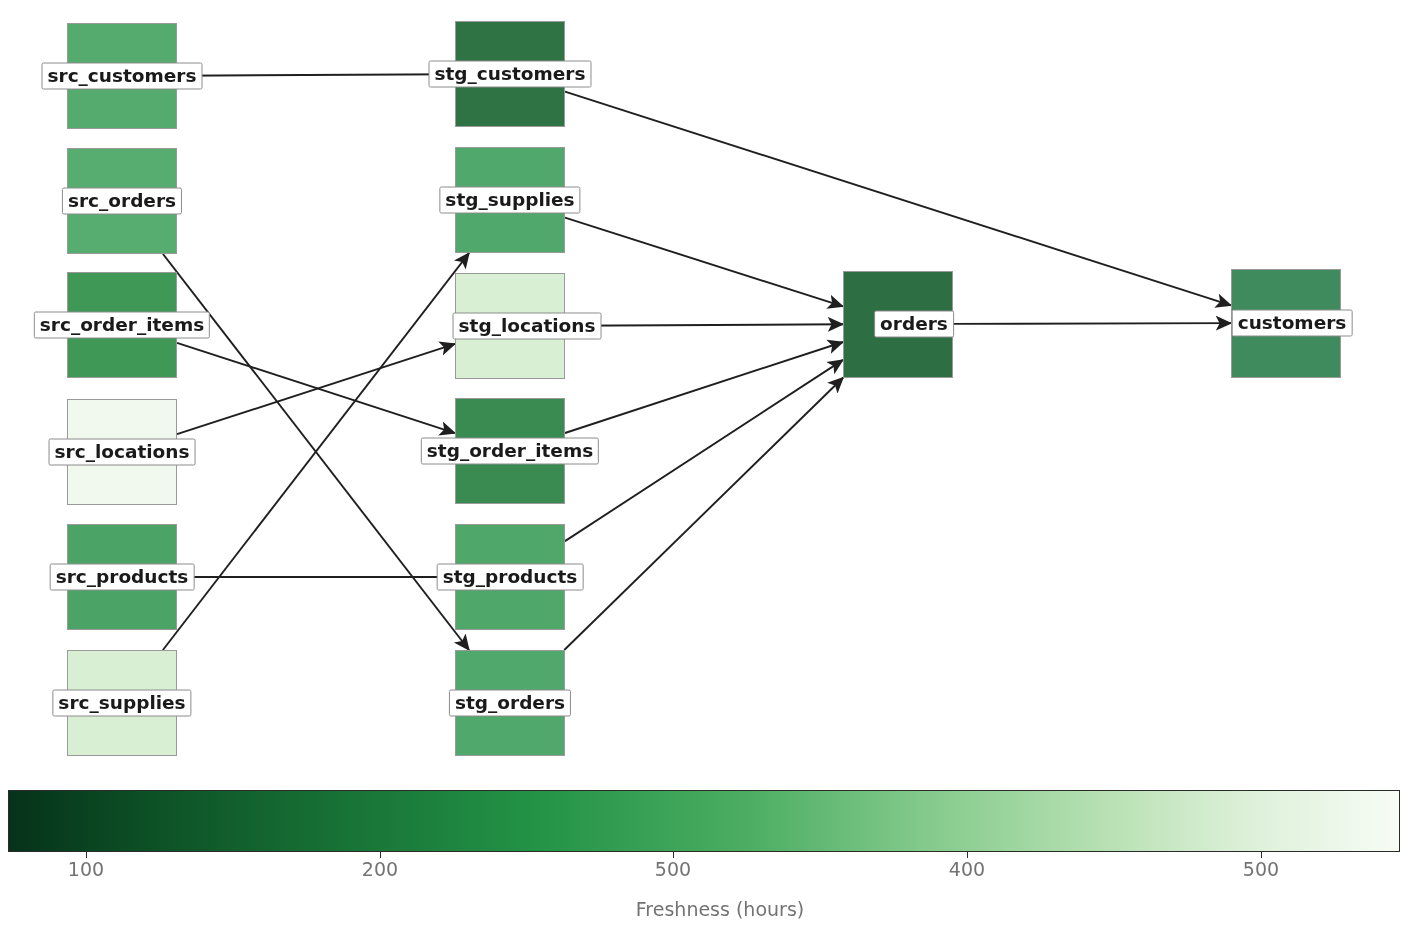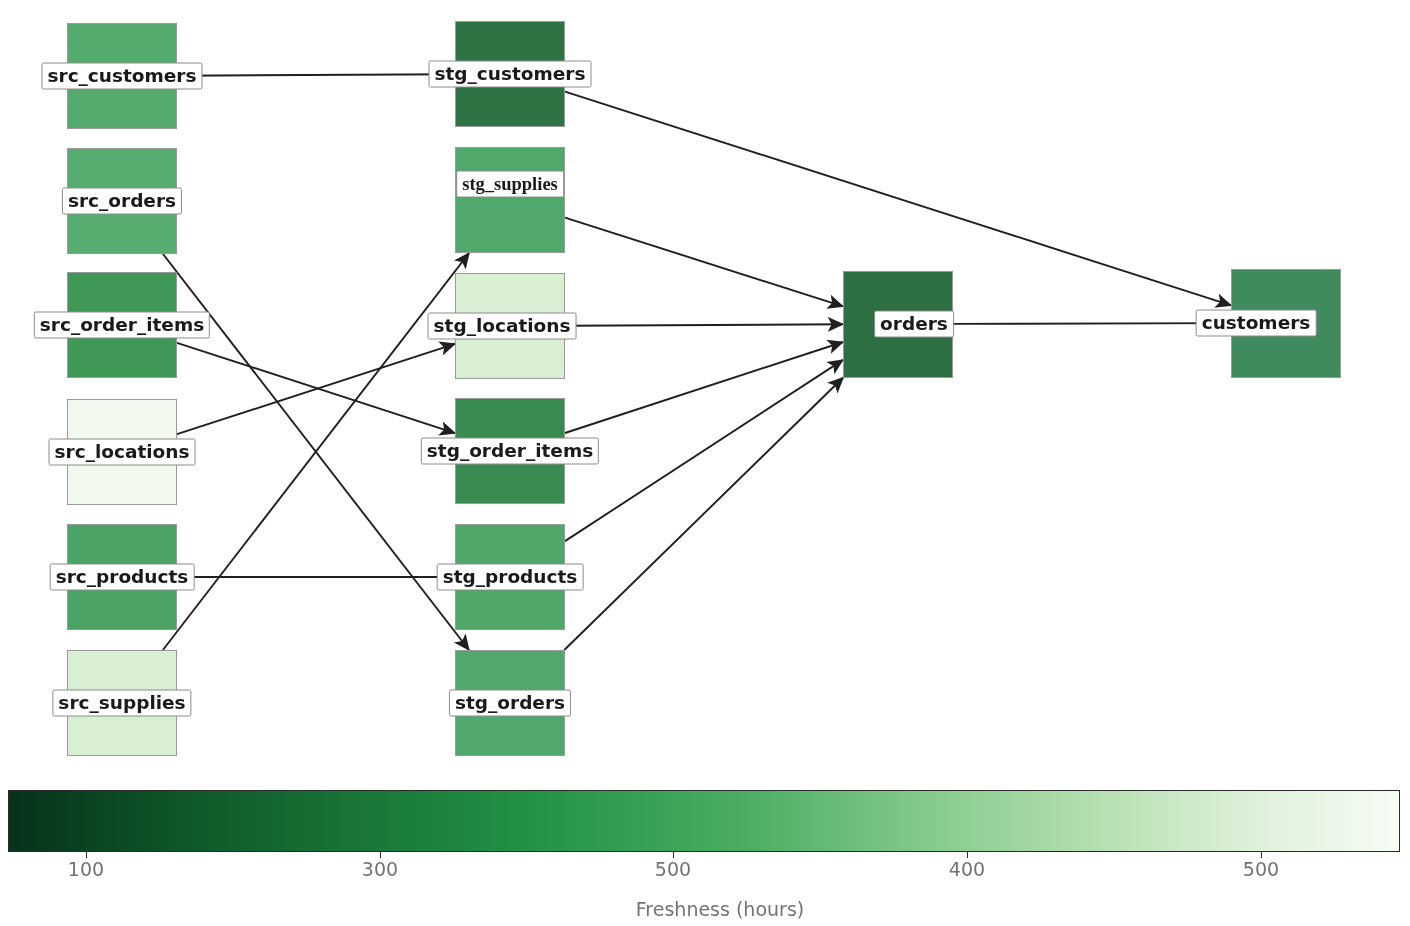--- a/index.html
+++ b/index.html
@@ -116,46 +116,46 @@
       <div class="node-label" style="left: 122px; top: 325px;">src_order_items</div>
       <div class="node" style="left: 67px; top: 399px; width: 110px; height: 106px; background: rgb(241, 249, 238);"></div>
       <div class="node-label" style="left: 122px; top: 452px;">src_locations</div>
       <div class="node" style="left: 67px; top: 524px; width: 110px; height: 106px; background: rgb(76, 163, 102);"></div>
       <div class="node-label" style="left: 122px; top: 577px;">src_products</div>
       <div class="node" style="left: 67px; top: 650px; width: 110px; height: 106px; background: rgb(216, 239, 211);"></div>
       <div class="node-label" style="left: 122px; top: 703px;">src_supplies</div>
       <div class="node" style="left: 455px; top: 21px; width: 110px; height: 106px; background: rgb(47, 115, 68);"></div>
       <div class="node-label" style="left: 510px; top: 74px;">stg_customers</div>
       <div class="node" style="left: 455px; top: 147px; width: 110px; height: 106px; background: rgb(81, 168, 108);"></div>
-      <div class="node-label" style="left: 510px; top: 184px; font-family: Liberation Serif, serif;">stg_supplies</div>
+      <div class="node-label" style="left: 510px; top: 200px;">stg_supplies</div>
       <div class="node" style="left: 455px; top: 273px; width: 110px; height: 106px; background: rgb(216, 239, 211);"></div>
-      <div class="node-label" style="left: 502px; top: 326px;">stg_locations</div>
+      <div class="node-label" style="left: 527px; top: 326px;">stg_locations</div>
       <div class="node" style="left: 455px; top: 398px; width: 110px; height: 106px; background: rgb(58, 139, 81);"></div>
       <div class="node-label" style="left: 510px; top: 451px;">stg_order_items</div>
       <div class="node" style="left: 455px; top: 524px; width: 110px; height: 106px; background: rgb(79, 167, 106);"></div>
       <div class="node-label" style="left: 510px; top: 577px;">stg_products</div>
       <div class="node" style="left: 455px; top: 650px; width: 110px; height: 106px; background: rgb(81, 168, 108);"></div>
       <div class="node-label" style="left: 510px; top: 703px;">stg_orders</div>
       <div class="node" style="left: 843px; top: 270.5px; width: 110px; height: 107px; background: rgb(45, 110, 66);"></div>
       <div class="node-label" style="left: 898px; top: 324px; margin-left: 16px;">orders</div>
       <div class="node" style="left: 1231px; top: 268.5px; width: 110px; height: 109px; background: rgb(63, 139, 93);"></div>
-      <div class="node-label" style="left: 1256px; top: 323px;">customers</div>
+      <div class="node-label" style="left: 1292px; top: 323px;">customers</div>
     </div>
 
   <div class="cbar-wrap" id="colorbar-wrap" style="left: 8px; top: 790px; width: 1392px; height: 62px;">
     <div class="cbar" id="colorbar-gradient" style="width: 1392px; height: 62px; background: linear-gradient(to right, rgb(6, 50, 27) 0%, rgb(11, 74, 35) 8%, rgb(19, 100, 47) 18%, rgb(35, 147, 70) 38%, rgb(75, 173, 98) 53%, rgb(132, 202, 140) 66%, rgb(180, 223, 176) 78%, rgb(220, 240, 216) 89%, rgb(247, 252, 245) 100%);"></div>
     <div id="colorbar-ticks">
         <div class="cbar-tick" style="left: 78px; top: 62px; height: 6px;"></div>
         <div class="cbar-tick" style="left: 372px; top: 62px; height: 6px;"></div>
         <div class="cbar-tick" style="left: 665px; top: 62px; height: 6px;"></div>
         <div class="cbar-tick" style="left: 959px; top: 62px; height: 6px;"></div>
         <div class="cbar-tick" style="left: 1253px; top: 62px; height: 6px;"></div>
       </div>
   </div>
 
   <div class="cbar-axislabel" id="colorbar-axis-label" style="left: 704px; top: 898px;">Freshness (hours)</div>
 
 <div class="cbar-ticklabel" style="left: 86px; top: 858px;">100</div>
-    <div class="cbar-ticklabel" style="left: 380px; top: 858px;">300</div>
+    <div class="cbar-ticklabel" style="left: 380px; top: 858px;">200</div>
     <div class="cbar-ticklabel" style="left: 673px; top: 858px;">500</div>
     <div class="cbar-ticklabel" style="left: 967px; top: 858px;">400</div>
     <div class="cbar-ticklabel" style="left: 1261px; top: 858px;">500</div>
   </div>
 
 </body></html>

